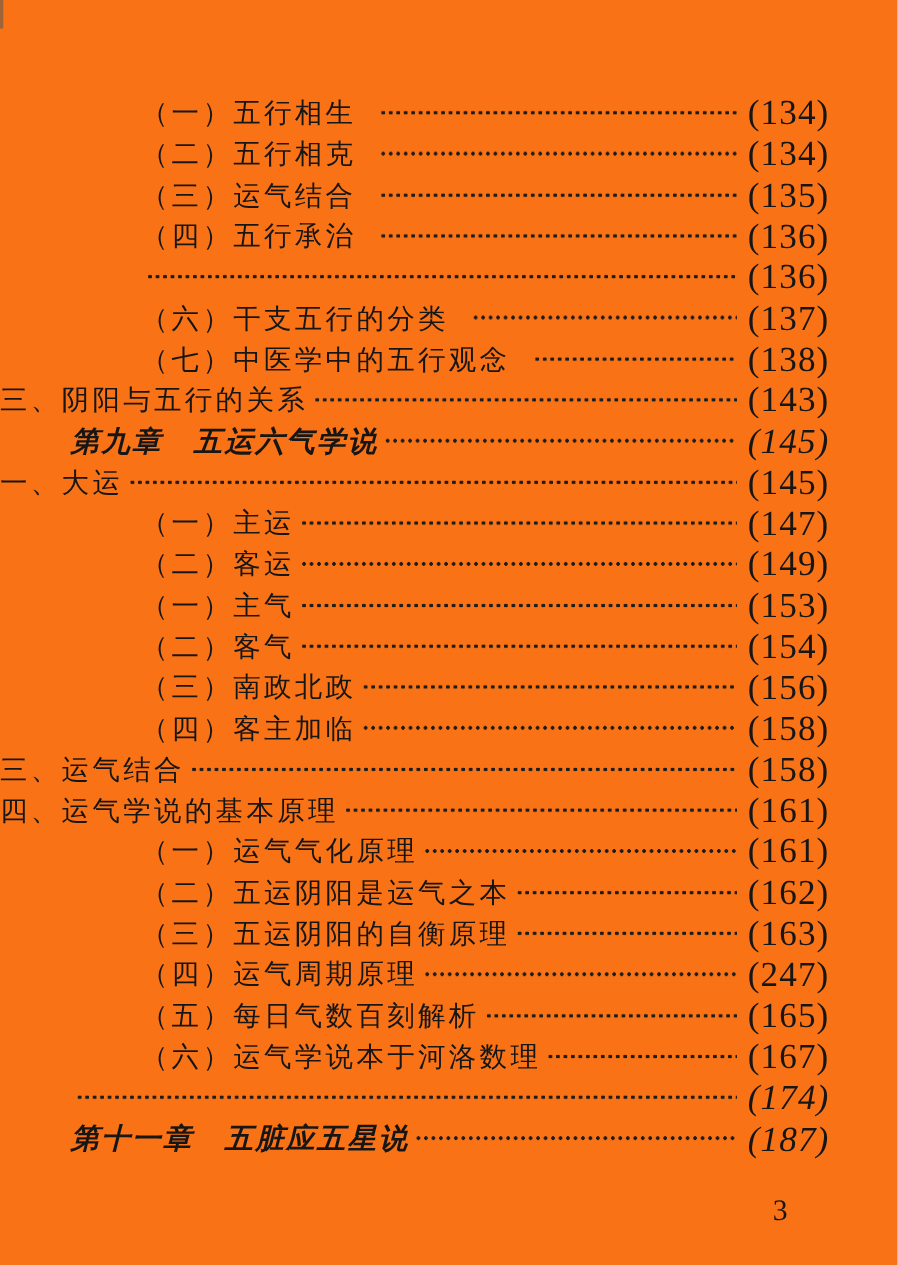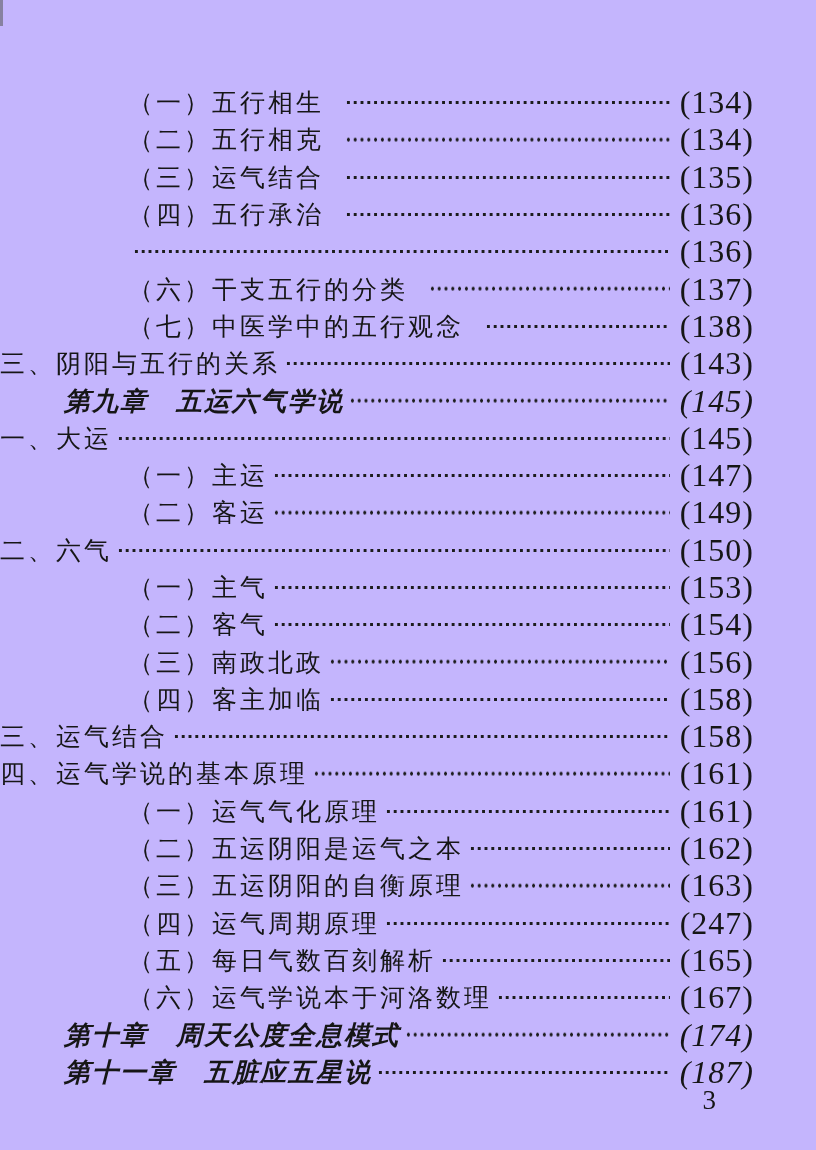--- a/index.html
+++ b/index.html
@@ -5,21 +5,21 @@
   html, body {
     margin: 0;
     padding: 0;
     background: #e8e8e8;
   }
   .page {
     position: relative;
     width: 816px;
     height: 1150px;
     margin: 0 auto;
-    background: #c4b5fd;
+    background: #f97316;
     overflow: hidden;
     font-family: "Liberation Serif", "DejaVu Serif", serif;
     color: #161616;
   }
   
   .scan-edge {
     position: absolute;
     left: 0; top: 0;
     width: 3px; height: 26px;
     background: #555;
@@ -146,25 +146,20 @@
     <span class="leader"></span>
     <span class="pagenum">(147)</span>
   </div>
 
   <div class="row subsection">
     <span class="label">（二）客运</span>
     <span class="leader"></span>
     <span class="pagenum">(149)</span>
   </div>
 
-  <div class="row section">
-    <span class="label">二、六气</span>
-    <span class="leader"></span>
-    <span class="pagenum">(150)</span>
-  </div>
 
   <div class="row subsection">
     <span class="label">（一）主气</span>
     <span class="leader"></span>
     <span class="pagenum">(153)</span>
   </div>
 
   <div class="row subsection">
     <span class="label">（二）客气</span>
     <span class="leader"></span>
@@ -225,21 +220,20 @@
     <span class="pagenum">(165)</span>
   </div>
 
   <div class="row subsection">
     <span class="label">（六）运气学说本于河洛数理</span>
     <span class="leader"></span>
     <span class="pagenum">(167)</span>
   </div>
 
   <div class="row chapter">
-    <span class="label">第十章　周天公度全息模式</span>
     <span class="leader"></span>
     <span class="pagenum">(174)</span>
   </div>
 
   <div class="row chapter">
     <span class="label">第十一章　五脏应五星说</span>
     <span class="leader"></span>
     <span class="pagenum">(187)</span>
   </div>
 </div>

